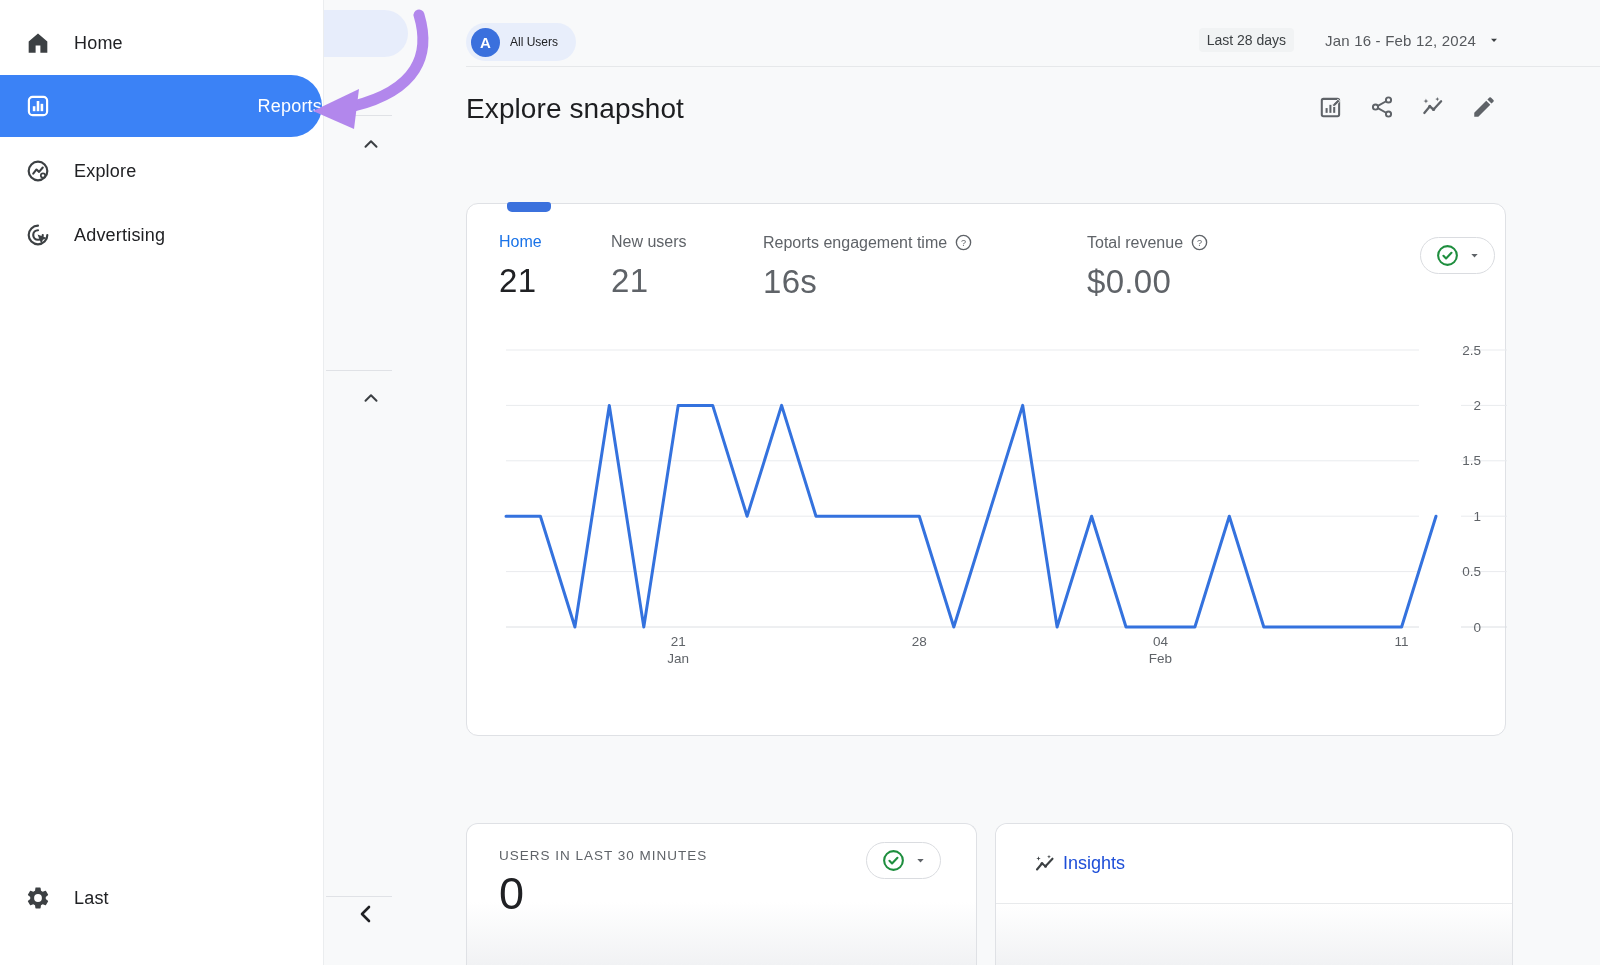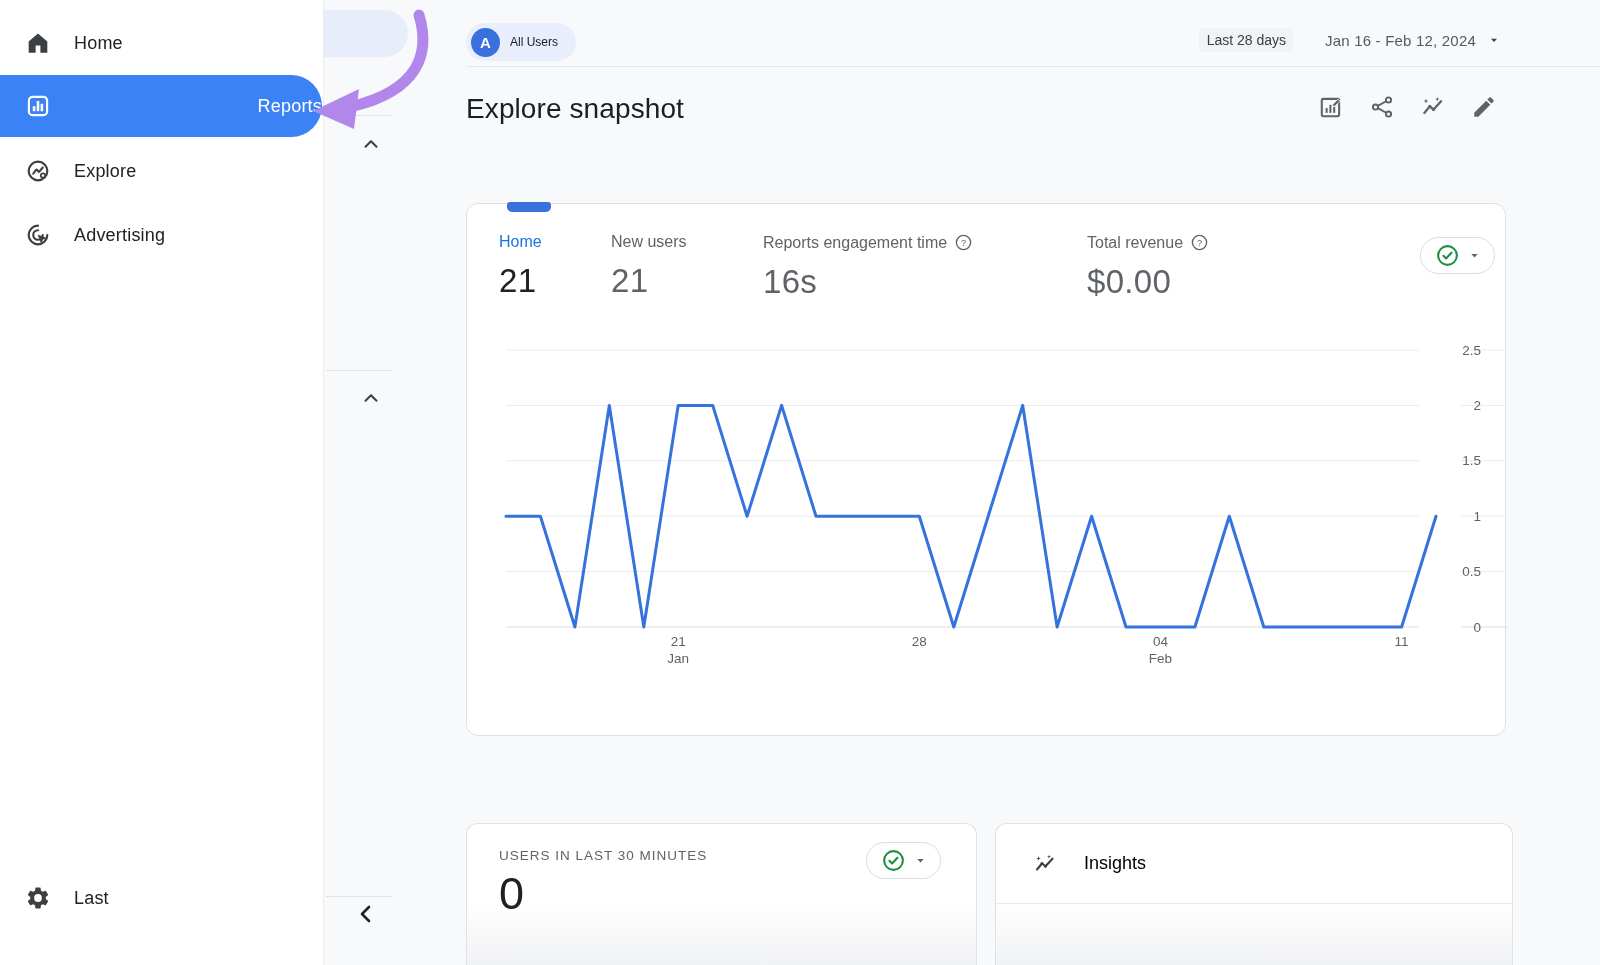--- a/index.html
+++ b/index.html
@@ -77,21 +77,21 @@
   #realtime-card { left:466px; width:511px;
     background:linear-gradient(180deg,#ffffff 55%,#f1f2f4 100%); }
   #realtime-label { position:absolute; left:32px; top:24px; font-size:13.5px; letter-spacing:1px;
     color:#5f6368; font-weight:500; }
   #realtime-value { position:absolute; left:32px; top:44px; font-size:45px; color:#202124; }
   #realtime-status { left:399px; top:18px; }
   #insights-card { left:995px; width:518px; background:linear-gradient(180deg,#ffffff 56%,#f1f2f4 100%); }
   #insights-header { position:absolute; left:0; top:0; width:100%; height:80px; background:#fff;
     border-radius:12px 12px 0 0; border-bottom:1px solid #e8eaec; display:flex; align-items:center; }
   #insights-icon { width:24px; height:24px; margin-left:37px; color:#3c4043; }
-  #insights-title { margin-left:27px; font-size:18px; color:#000000; }
+  #insights-title { margin-left:6px; font-size:18px; color:#1d4ed8; }
 </style>
 </head>
 <body>
 
 <div class="abs" id="search-pill"></div>
 
 <div class="abs" id="report-rail">
   <div class="rail-divider" style="top:115px"></div>
   <svg class="rail-chevron" style="top:133px" viewBox="0 0 24 24">
       <path d="M6 15l6-6 6 6" fill="none" stroke="currentColor" stroke-width="2.2" stroke-linecap="round" stroke-linejoin="round"></path>

